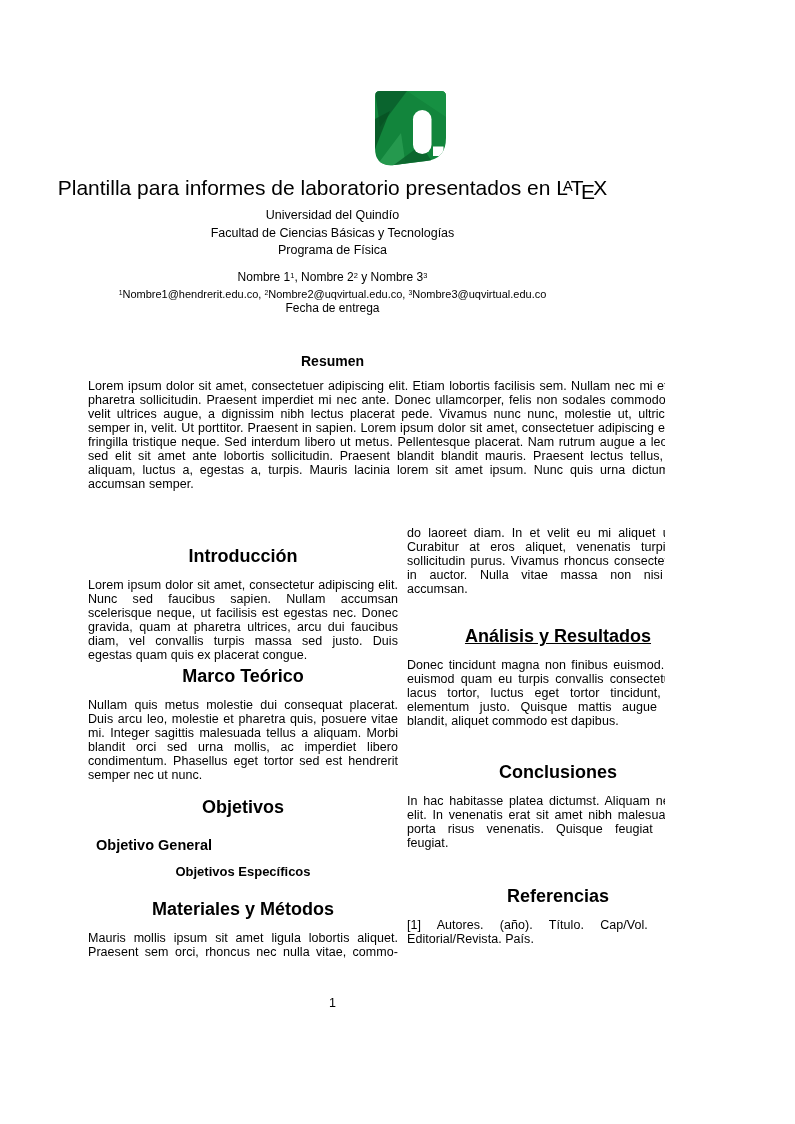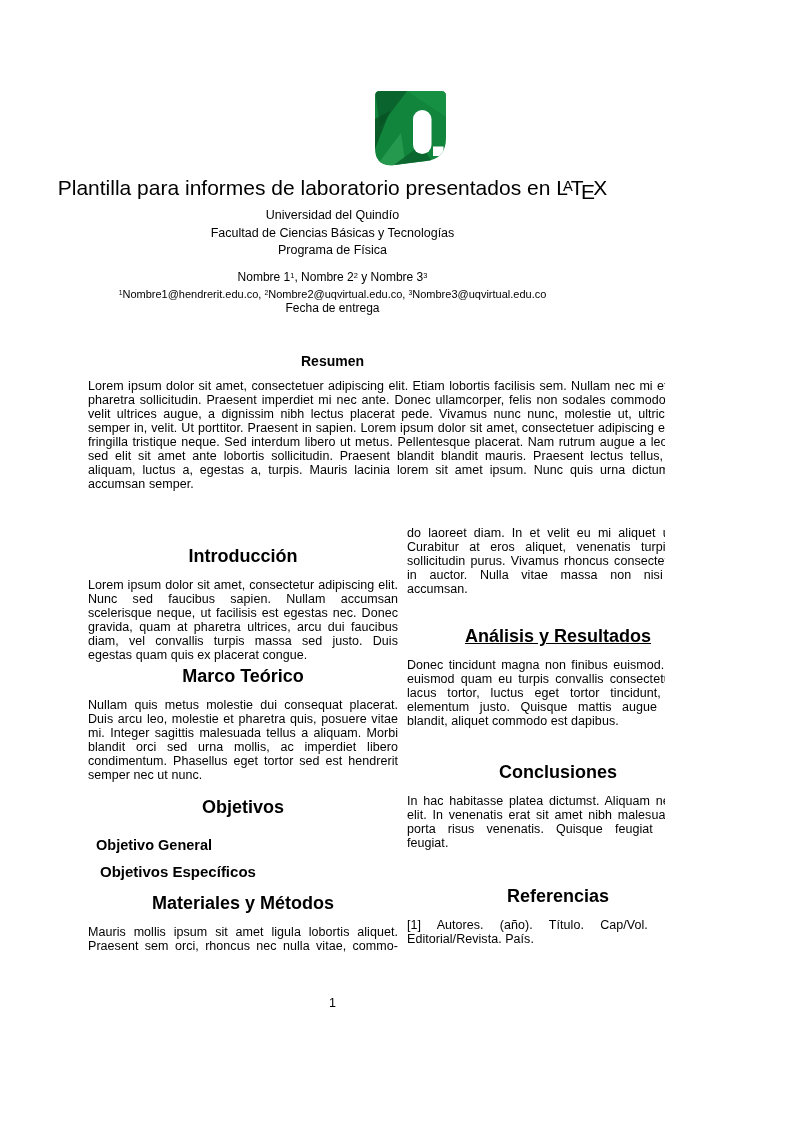--- a/index.html
+++ b/index.html
@@ -58,24 +58,24 @@
   }
   .justify-last{text-align-last:justify;}
 
   
   .col{position:absolute;top:526px;}
   .col-left{left:88px;width:310px;}
   .col-right{left:407px;width:302px;}
 
   .sec{font-size:18px;font-weight:bold;text-align:center;line-height:22px;margin:0 0 11px 0;}
   .subsec{font-size:14.5px;font-weight:bold;text-align:left;line-height:18px;margin:8px;}
-  .subsubsec{font-size:15px;font-weight:bold;text-align:left;line-height:16px;margin:12px;}
+  .subsubsec{font-size:13px;font-weight:bold;text-align:center;line-height:16px;margin:4px;}
 
   .mt19{margin-top:19px;} .mt13{margin-top:3px;} .mt14{margin-top:14px;}
-  .mt18{margin-top:18px;} .mt10{margin-top:10px;} .mt3{margin-top:4px;}
+  .mt18{margin-top:18px;} .mt10{margin-top:10px;} .mt3{margin-top:18px;}
   .mt29{margin-top:29px;text-decoration:underline;} .mt33{margin-top:33px;} .mt35{margin-top:35px;}
 
   
   .page-number{
     position:absolute;top:996px;left:0;right:0;
     text-align:center;font-size:12.5px;
   }
 </style>
 </head>
 <body>

